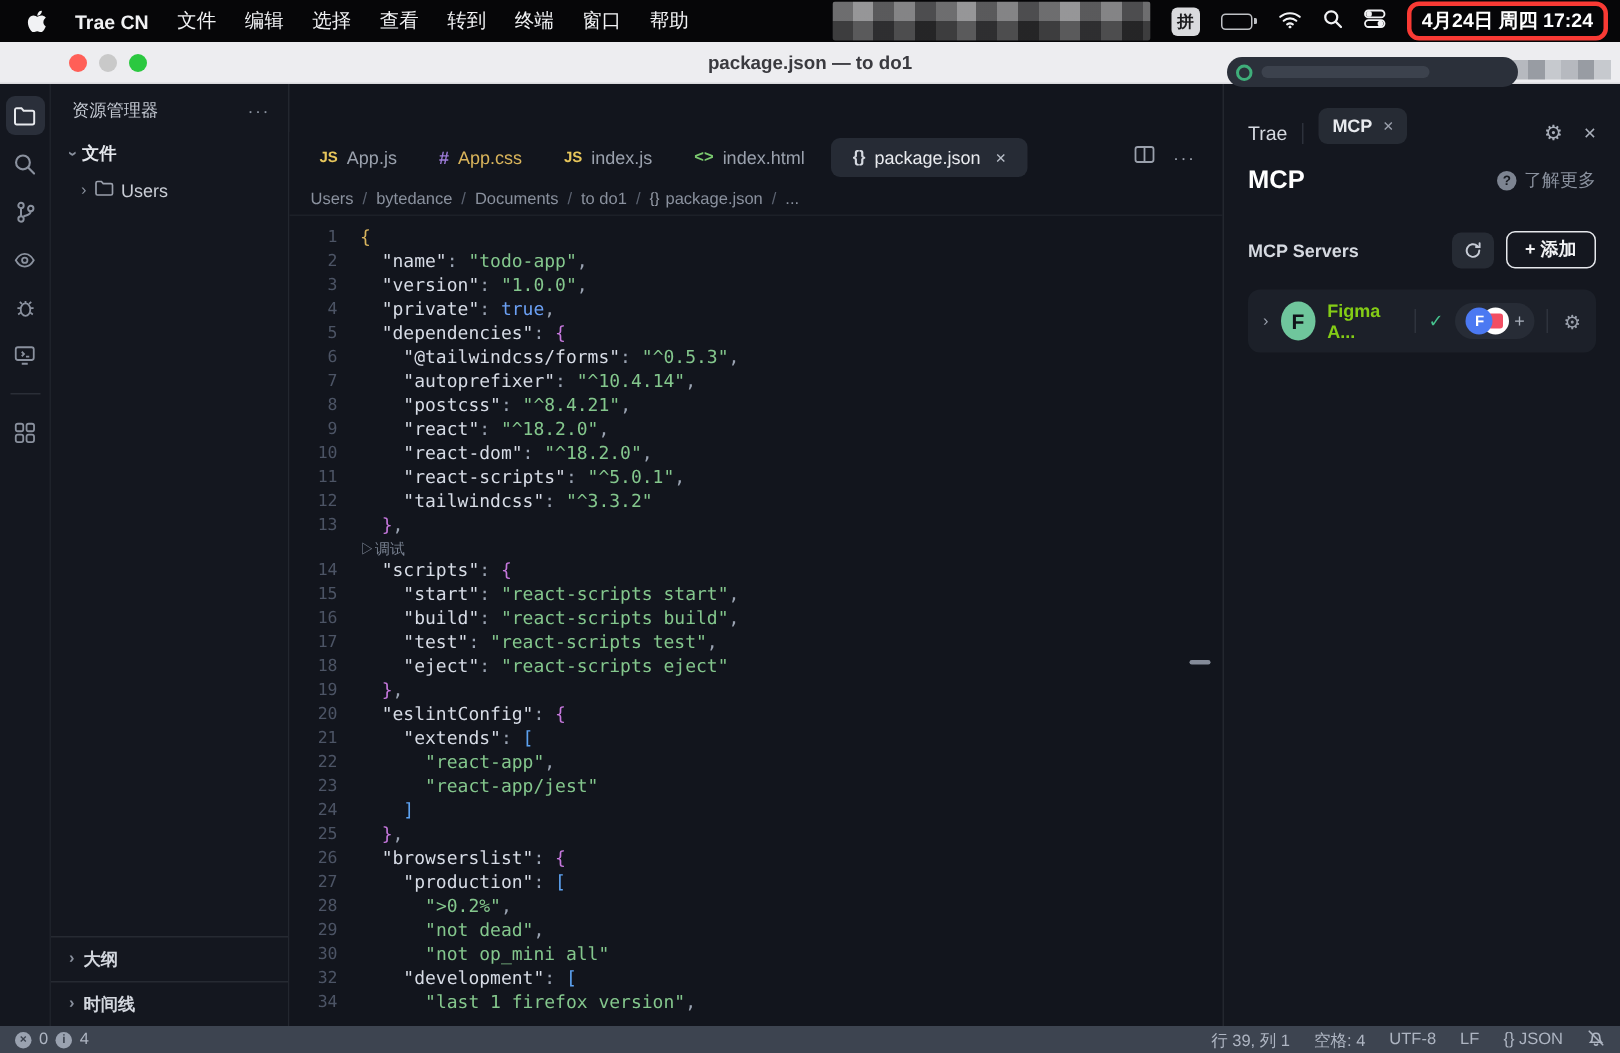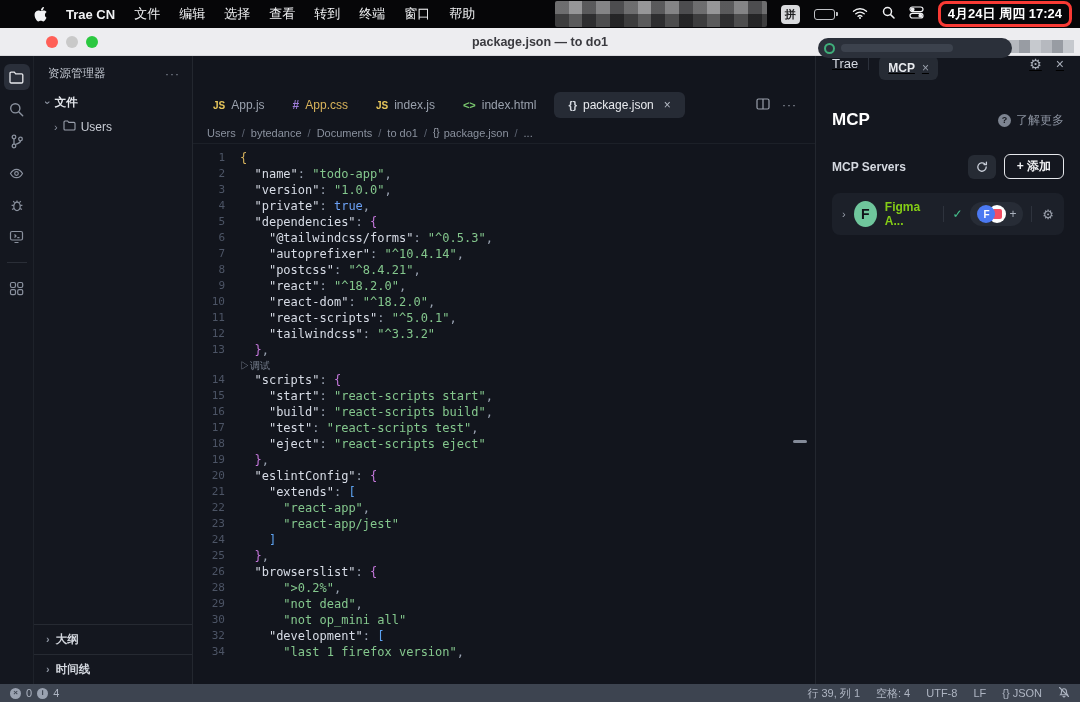--- a/index.html
+++ b/index.html
@@ -10,21 +10,21 @@
     font-family:"Liberation Sans", sans-serif;
     -webkit-font-smoothing:antialiased;
   }
 
   
   .menubar {
     position:absolute; top:0; left:0; right:0; height:28px;
     background:#060608; color:#f1f2f4; display:flex; align-items:center;
     font-size:13px; z-index:30;
   }
-  .menubar-left { display:flex; align-items:center; gap:19px; padding-left:34px; }
+  .menubar-left { display:flex; align-items:center; gap:19px; padding-left:18px; }
   .apple-logo { width:13px; height:15px; display:inline-block; }
   .app-name { font-weight:700; }
   .menu-item { cursor:default; }
   .menubar-right { margin-left:auto; display:flex; align-items:center; gap:14px; padding-right:8px; }
   .mosaic {
     width:212px; height:26px; border-radius:2px;
     background-image:
       repeating-linear-gradient(0deg, rgba(0,0,0,.35) 0 13px, rgba(255,255,255,.10) 13px 26px),
       repeating-linear-gradient(90deg,#5d5d5f 0 14px,#8a8a8c 14px 27px,#474749 27px 41px,#767678 41px 55px,#39393b 55px 69px);
   }
@@ -122,21 +122,21 @@
   .tok-str { color:#84c78d; }
   .tok-kw  { color:#6ca1f5; }
   .tok-b1  { color:#d8b45e; }
   .tok-b2  { color:#c678dd; }
   .tok-b3  { color:#5da2f0; }
   .tok-lens { color:#788090; font-size:10px; font-family:"Liberation Sans",sans-serif;text-align:right; }
   .scroll-dash { position:absolute; right:8px; top:300px; width:14px; height:3px; background:#848b99; border-radius:2px; }
 
   
   .rightpanel { width:265px; background:#14171f; border-left:1px solid #23272f; flex:none; padding:0 16px; position:relative; }
-  .rp-header { height:40px; display:flex; align-items:flex-start; gap:10px;text-decoration:underline; }
+  .rp-header { height:40px; display:flex; align-items:flex-end; gap:10px; }
   .rp-trae { color:#d5d9e0; font-size:13px; }
   .rp-vsep { width:1px; height:14px; background:#2c313b; }
   .rp-tab { background:#262b34; border-radius:6px; padding:5px 9px; display:flex; align-items:center; gap:7px; color:#e8eaee; font-size:12px; font-weight:700; }
   .rp-tab-close { color:#9aa0ac; font-weight:400; font-size:12px; }
   .rp-header-right { margin-left:auto; display:flex; align-items:center; gap:14px; color:#a9afba; }
   .gear-glyph { font-size:14px; line-height:1; }
   .rp-close { font-size:14px; }
   .rp-title-row { margin-top:14px; display:flex; align-items:center; }
   .rp-title { color:#ffffff; font-size:17px; font-weight:700; }
   .rp-learn { margin-left:auto; display:flex; align-items:center; gap:5px; color:#8a919e; font-size:12px; }
@@ -401,20 +401,21 @@
           <div class="cl-row"><span class="ln">17</span><span class="ct"><span class="tok-pun">    </span><span class="tok-key">"test"</span><span class="tok-pun">: </span><span class="tok-str">"react-scripts test"</span><span class="tok-pun">,</span></span></div>
           <div class="cl-row"><span class="ln">18</span><span class="ct"><span class="tok-pun">    </span><span class="tok-key">"eject"</span><span class="tok-pun">: </span><span class="tok-str">"react-scripts eject"</span></span></div>
           <div class="cl-row"><span class="ln">19</span><span class="ct"><span class="tok-pun">  </span><span class="tok-b2">}</span><span class="tok-pun">,</span></span></div>
           <div class="cl-row"><span class="ln">20</span><span class="ct"><span class="tok-pun">  </span><span class="tok-key">"eslintConfig"</span><span class="tok-pun">: </span><span class="tok-b2">{</span></span></div>
           <div class="cl-row"><span class="ln">21</span><span class="ct"><span class="tok-pun">    </span><span class="tok-key">"extends"</span><span class="tok-pun">: </span><span class="tok-b3">[</span></span></div>
           <div class="cl-row"><span class="ln">22</span><span class="ct"><span class="tok-pun">      </span><span class="tok-str">"react-app"</span><span class="tok-pun">,</span></span></div>
           <div class="cl-row"><span class="ln">23</span><span class="ct"><span class="tok-pun">      </span><span class="tok-str">"react-app/jest"</span></span></div>
           <div class="cl-row"><span class="ln">24</span><span class="ct"><span class="tok-pun">    </span><span class="tok-b3">]</span></span></div>
           <div class="cl-row"><span class="ln">25</span><span class="ct"><span class="tok-pun">  </span><span class="tok-b2">}</span><span class="tok-pun">,</span></span></div>
           <div class="cl-row"><span class="ln">26</span><span class="ct"><span class="tok-pun">  </span><span class="tok-key">"browserslist"</span><span class="tok-pun">: </span><span class="tok-b2">{</span></span></div>
+          <div class="cl-row"><span class="ln">27</span><span class="ct"><span class="tok-pun">    </span><span class="tok-key">"production"</span><span class="tok-pun">: </span><span class="tok-b3">[</span></span></div>
           <div class="cl-row"><span class="ln">28</span><span class="ct"><span class="tok-pun">      </span><span class="tok-str">"&gt;0.2%"</span><span class="tok-pun">,</span></span></div>
           <div class="cl-row"><span class="ln">29</span><span class="ct"><span class="tok-pun">      </span><span class="tok-str">"not dead"</span><span class="tok-pun">,</span></span></div>
           <div class="cl-row"><span class="ln">30</span><span class="ct"><span class="tok-pun">      </span><span class="tok-str">"not op_mini all"</span></span></div>
           <div class="cl-row"><span class="ln">32</span><span class="ct"><span class="tok-pun">    </span><span class="tok-key">"development"</span><span class="tok-pun">: </span><span class="tok-b3">[</span></span></div>
           <div class="cl-row"><span class="ln">34</span><span class="ct"><span class="tok-pun">      </span><span class="tok-str">"last 1 firefox version"</span><span class="tok-pun">,</span></span></div>
         </div>
       <div class="scroll-dash" style="top:296px;"></div>
     </div>
   </div>
 

